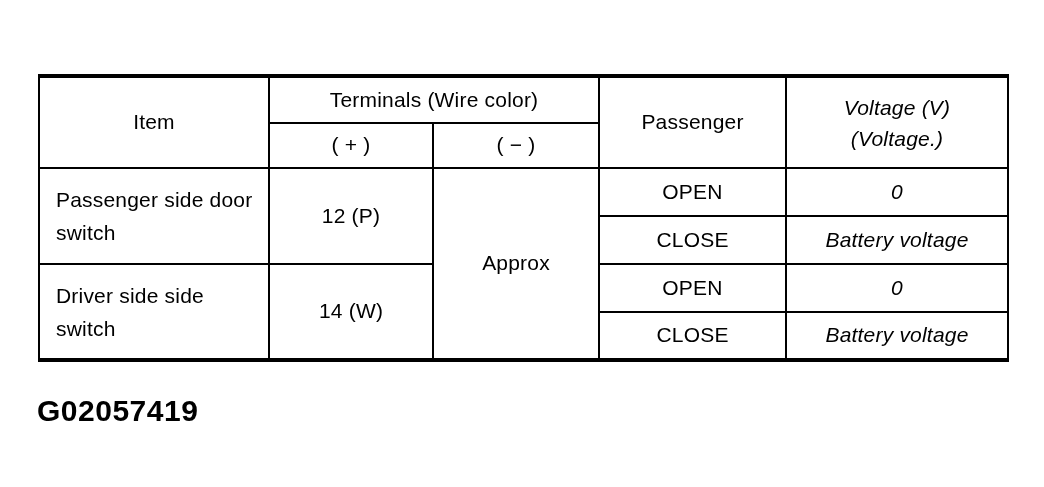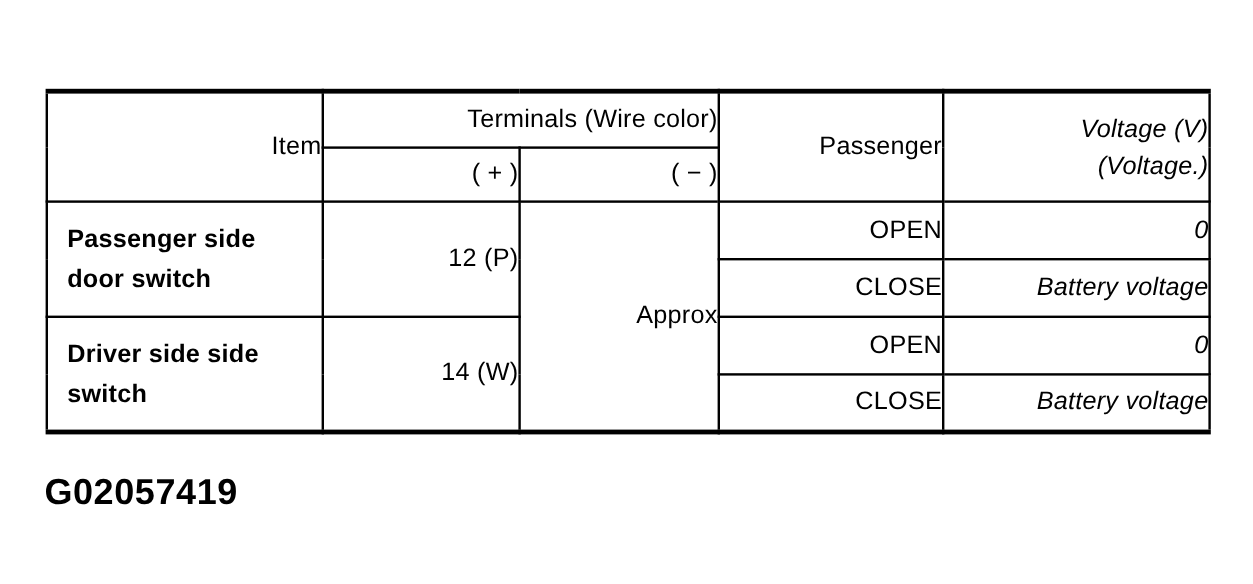--- a/index.html
+++ b/index.html
@@ -28,21 +28,21 @@
     border-collapse: collapse;
     table-layout: fixed;
     border-top: 4px solid #000000;
     border-bottom: 4px solid #000000;
   }
   .spec-table th,
   .spec-table td {
     border: 2px solid #000000;
     font-size: 21px;
     font-weight: normal;
-    text-align: right;
+    text-align: center;
     vertical-align: middle;
     padding: 0;
     letter-spacing: 0.2px;
     line-height: 1.25;
     overflow: hidden;
   }
   .col-item      { width: 230px; }
   .col-plus      { width: 164px; }
   .col-minus     { width: 166px; }
   .col-condition { width: 187px; }
@@ -53,21 +53,20 @@
 
   tr.row-head-1 { height: 47px; }
   tr.row-head-2 { height: 45px; }
   tr.row-body   { height: 48px; }
 
   td.item-cell {
     text-align: left;
     padding-left: 16px;
     padding-right: 6px;
     line-height: 33px;
-    font-weight: bold;
   }
   th.voltage-head div {
     line-height: 31px;
   }
   .caption {
     position: absolute;
     left: 37px;
     top: 394px;
     font-size: 30px;
     font-weight: bold;

